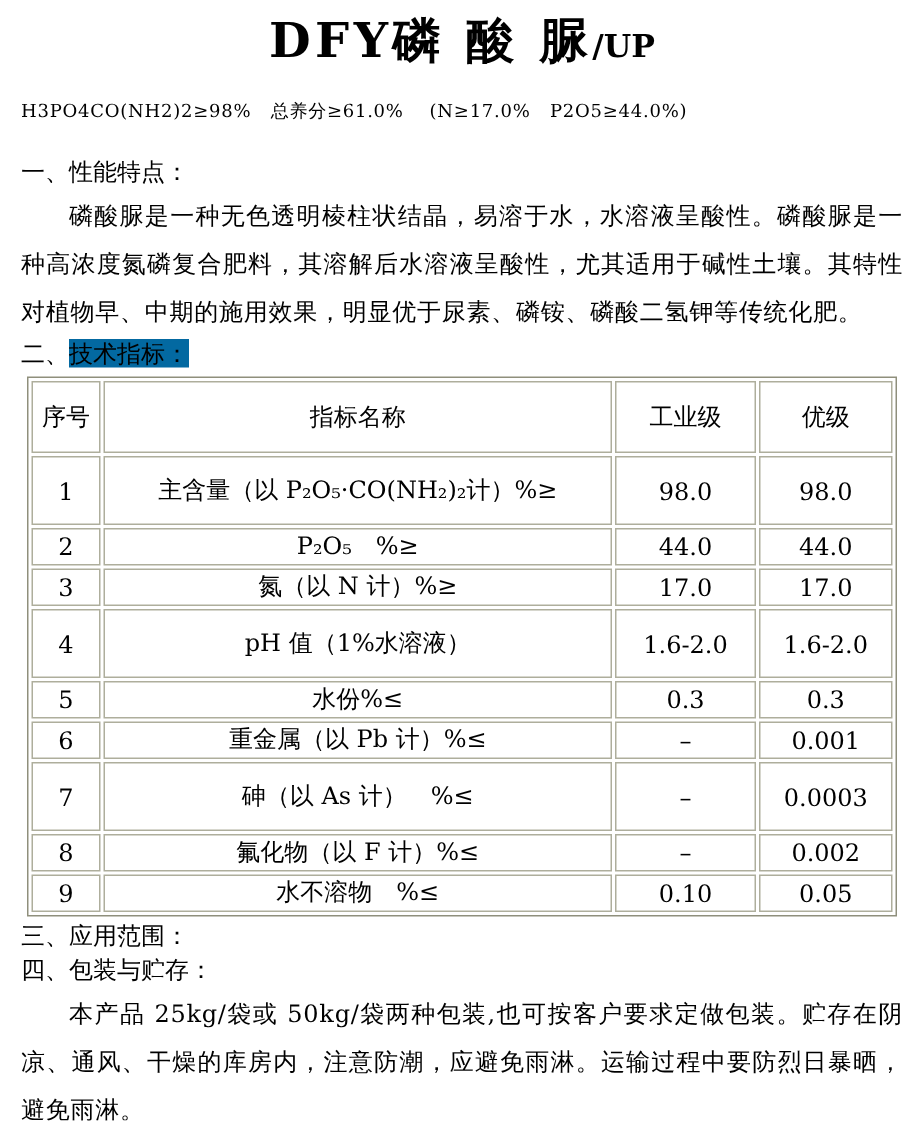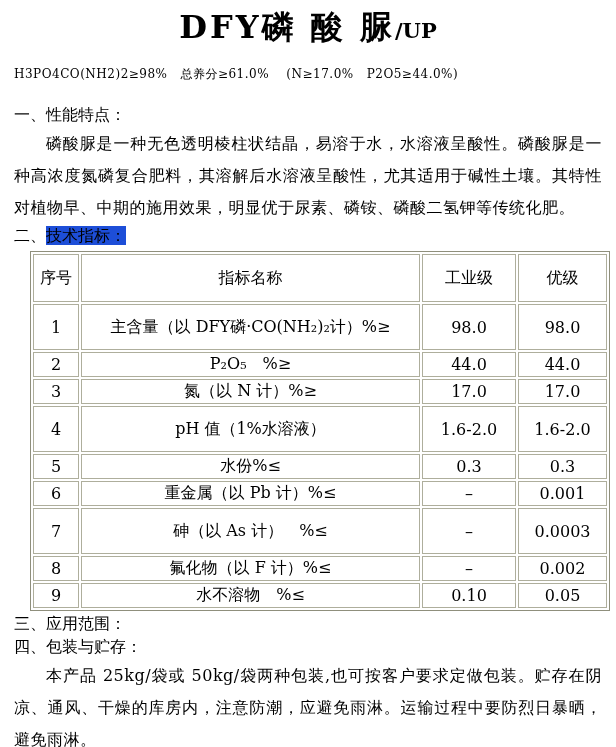--- a/index.html
+++ b/index.html
@@ -23,31 +23,31 @@
     font-size:21px;font-weight:bold;letter-spacing:0;
   }
 
   
   .formula{
     font-size:12px;white-space:pre-wrap;margin:12px 0 22px 0;letter-spacing:0.5px;
   }
 
   
   .sec-heading{font-size:16px;margin:2px 0 2px 0;}
-  .sec-heading .hl{background:#1d4ed8;}
+  .sec-heading .hl{background:#0369a1;}
   .para{
     font-size:16px;line-height:32px;margin:0 0 2px 0;
     text-indent:2em;letter-spacing:0.5px;text-align:justify;
   }
 
   
   table.spec{
     border-collapse:separate;border-spacing:2px;
     border:1px solid #8f8f7c;
-    width:558px;margin:4px 0 3px 16px;
+    width:558px;margin:4px 0 3px 4px;
     table-layout:fixed;
   }
   table.spec th, table.spec td{
     border:1px solid #aeae9c;
     font-size:16px;font-weight:normal;
     text-align:center;vertical-align:middle;
     padding:1px 2px;overflow:hidden;
   }
   table.spec thead th{height:44px;}
   table.spec tbody td{height:20px;}
@@ -76,21 +76,21 @@
       <tr>
         <th class="c-no">序号</th>
         <th class="c-name">指标名称</th>
         <th class="c-ind">工业级</th>
         <th class="c-pre">优级</th>
       </tr>
     </thead>
     <tbody>
         <tr class="tall">
       <td class="c-no">1</td>
-      <td class="c-name">主含量（以 DFY磷·CO(NH₂)₂计）%≥</td>
+      <td class="c-name">主含量（以 P₂O₅·CO(NH₂)₂计）%≥</td>
       <td class="c-ind">98.0</td>
       <td class="c-pre">98.0</td>
     </tr>
         <tr>
       <td class="c-no">2</td>
       <td class="c-name">P₂O₅　%≥</td>
       <td class="c-ind">44.0</td>
       <td class="c-pre">44.0</td>
     </tr>
         <tr>

